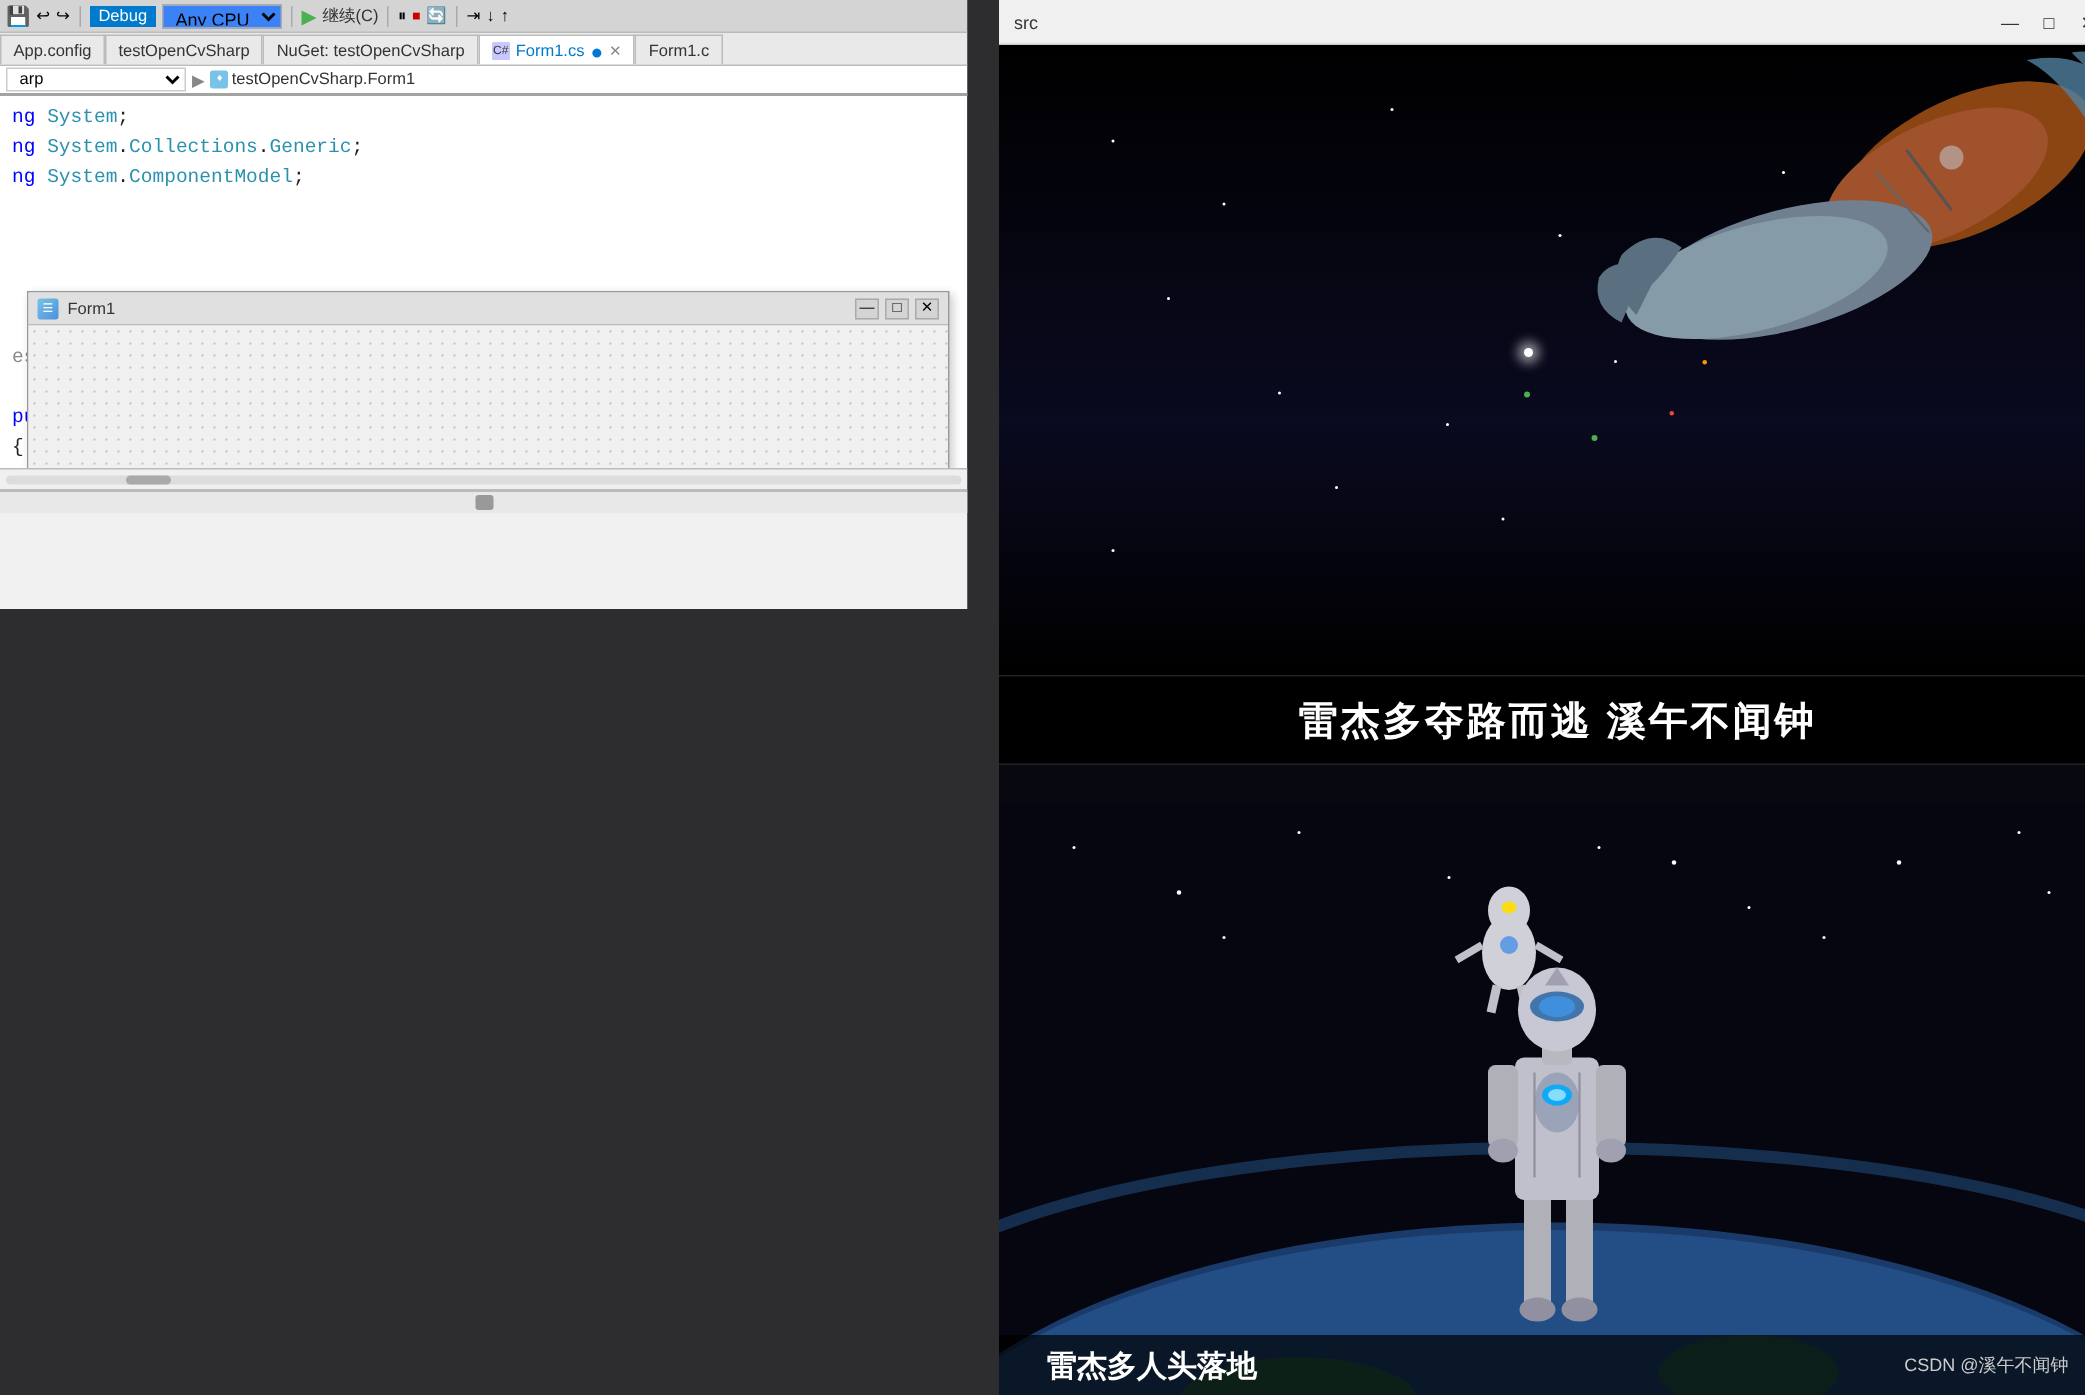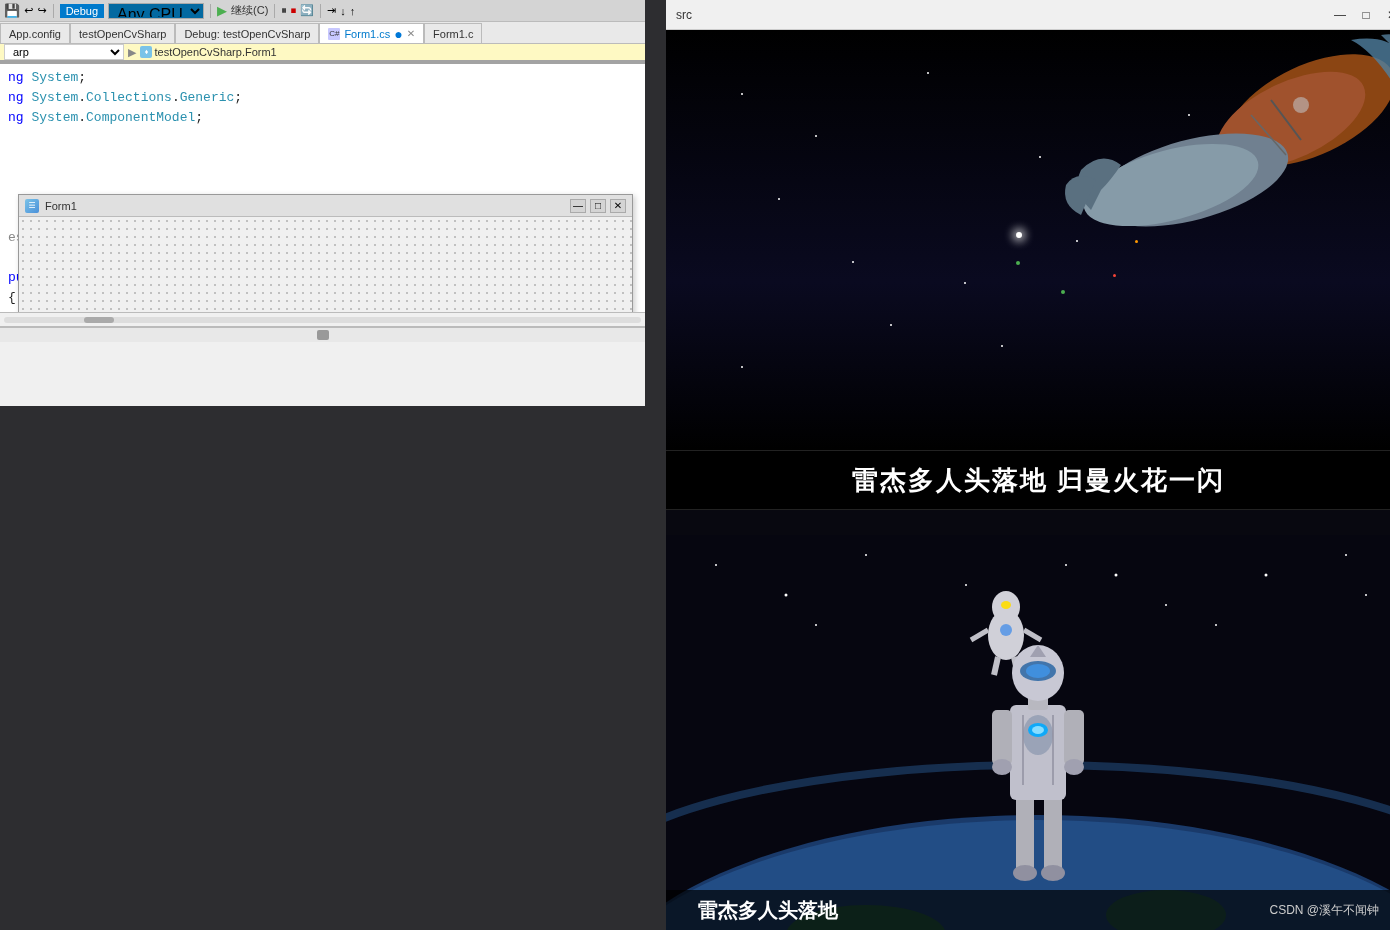--- a/index.html
+++ b/index.html
@@ -24,24 +24,24 @@
     }
     .vs-debug-btn {
       background: #007acc;
       color: white;
       border: none;
       padding: 1px 6px;
       font-size: 11px;
       cursor: pointer;
     }
     .vs-dropdown {
-      background: #0369a1;
+      background: #3b82f6;
       border: 1px solid #aaa;
       padding: 1px 4px;
-      font-size: 16px;
+      font-size: 12px;
       height: 16px;
     }
     .play-btn {
       color: #4CAF50;
       font-size: 13px;
       cursor: pointer;
     }
 
     
     .vs-toolbar2 {
@@ -97,22 +97,22 @@
       display: inline-block;
       font-size: 8px;
       text-align: center;
       line-height: 12px;
       color: #333;
     }
 
     
     .vs-breadcrumb {
       height: 20px;
-      background: #fef9c3;
-      border-bottom: 4px solid #a3a3a3;
+      background: #ffffff;
+      border-bottom: 2px solid #a3a3a3;
       display: flex;
       align-items: center;
       padding: 0 4px;
       gap: 4px;
       flex-shrink: 0;
     }
     .vs-breadcrumb-dropdown {
       background: white;
       border: 1px solid #ccc;
       padding: 0 4px;
@@ -396,21 +396,21 @@
 
 
   <div class="vs-tabs">
     <div class="vs-tab">
       <span>App.config</span>
     </div>
     <div class="vs-tab">
       <span>testOpenCvSharp</span>
     </div>
     <div class="vs-tab">
-      <span>Debug: testOpenCvSharp</span>
+      <span>NuGet: testOpenCvSharp</span>
     </div>
     <div class="vs-tab active">
       <span class="tab-icon">C#</span>
       <span>Form1.cs</span>
       <span style="color:#0078d7;font-size:14px;">●</span>
       <span class="close-x">✕</span>
     </div>
     <div class="vs-tab">
       <span>Form1.c</span>
     </div>
@@ -522,21 +522,21 @@
           <line x1="260" y1="85" x2="295" y2="125" stroke="#666" stroke-width="1.5"></line>
           <circle cx="310" cy="75" r="8" fill="#c0c0c0" opacity="0.6"></circle>
 
           <path d="M360,10 Q420,0 420,60 L400,50 Q380,20 360,10Z" fill="#5080a0" opacity="0.8"></path>
           <path d="M390,5 Q420,0 420,30 L410,25 Z" fill="#6090b0" opacity="0.7"></path>
         </svg>
       </div>
     </div>
 
     <div class="subtitle-bar">
-      <span class="subtitle-text">雷杰多人头落地 归曼火花一闪</span>
+      <span class="subtitle-text">雷杰多夺路而逃 溪午不闻钟</span>
     </div>
 
     <div class="src-img-bottom">
       <svg style="position:absolute;width:100%;height:100%;" viewBox="0 0 745 370">
 
         <rect width="745" height="370" fill="#060610"></rect>
         <circle cx="50" cy="30" r="1" fill="white"></circle>
         <circle cx="120" cy="60" r="1.5" fill="white"></circle>
         <circle cx="200" cy="20" r="1" fill="white"></circle>
         <circle cx="300" cy="50" r="1" fill="white"></circle>

